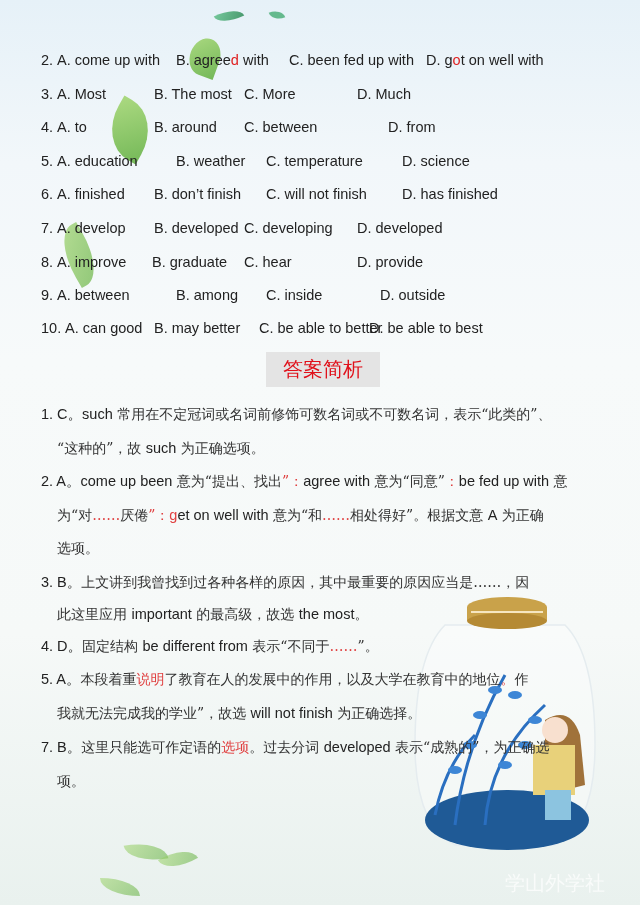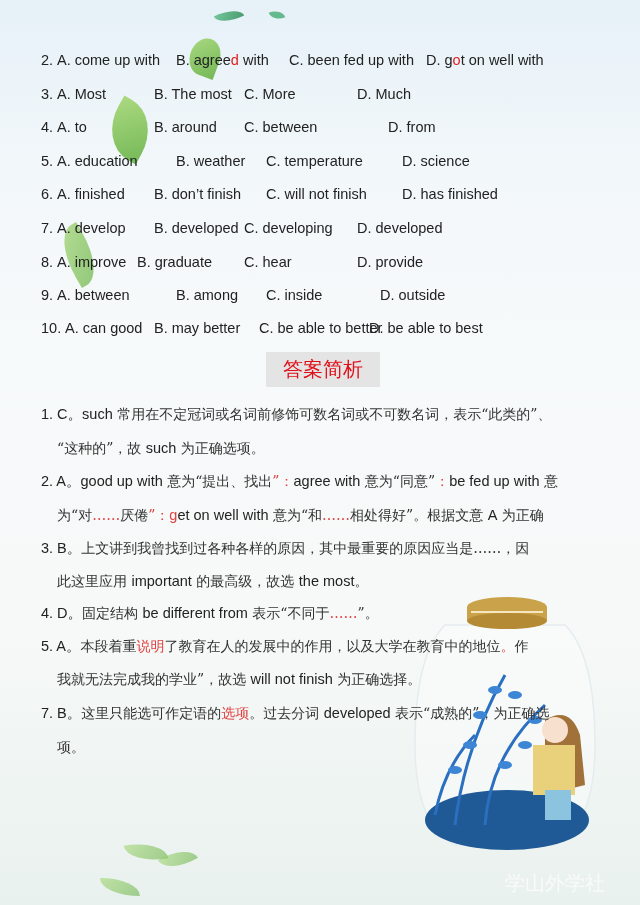--- a/index.html
+++ b/index.html
@@ -108,21 +108,21 @@
   <div class="q-row" style="top:220px;">
     <span style="left:0;">7.</span>
     <span style="left:16px;">A. develop</span>
     <span style="left:113px;text-align:right;">B. developed</span>
     <span style="left:203px;">C. developing</span>
     <span style="left:316px;">D. developed</span>
   </div>
   <div class="q-row" style="top:254px;">
     <span style="left:0;">8.</span>
     <span style="left:16px;">A. improve</span>
-    <span style="left:96px;">B. graduate</span>
+    <span style="left:111px;">B. graduate</span>
     <span style="left:203px;">C. hear</span>
     <span style="left:316px;">D. provide</span>
   </div>
   <div class="q-row" style="top:287px;">
     <span style="left:0;">9.</span>
     <span style="left:16px;">A. between</span>
     <span style="left:135px;">B. among</span>
     <span style="left:225px;">C. inside</span>
     <span style="left:339px;">D. outside</span>
   </div>
@@ -138,25 +138,26 @@
 <div class="title-box">答案简析</div>
 
 <div class="ans" style="top:398px;">
   <div class="ln">
     <span>1. C。</span><span>such</span><span class="zh"> 常用在不定冠词或名词前修饰可数名词或不可数名词，表示“此类的”、</span>
   </div>
   <div class="ln ind">
     <span class="zh">“这种的”，故 </span><span>such</span><span class="zh"> 为正确选项。</span>
   </div>
   <div class="ln">
-    <span>2. A。</span><span>good up with</span><span class="zh"> 意为“提出、找出</span><span class="zh pink">”：</span><span>agree with</span><span class="zh"> 意为“同意”</span><span class="zh pink">：</span><span>be fed up with</span><span class="zh"> 意</span>
+    <span>2. A。</span><span>come up been</span><span class="zh"> 意为“提出、找出</span><span class="zh pink">”：</span><span>agree with</span><span class="zh"> 意为“同意”</span><span class="zh pink">：</span><span>be fed up with</span><span class="zh"> 意</span>
   </div>
   <div class="ln ind">
     <span class="zh">为“对</span><span class="zh pink">……</span><span class="zh">厌倦</span><span class="zh pink">”：</span><span class="pink">g</span><span>et on well with</span><span class="zh"> 意为“和</span><span class="zh pink">……</span><span class="zh">相处得好”。根据文意 </span><span>A</span><span class="zh"> 为正确</span>
   </div>
+  <div class="ln ind"><span class="zh">选项。</span></div>
   <div class="ln">
     <span>3. B。</span><span class="zh">上文讲到我曾找到过各种各样的原因，其中最重要的原因应当是……，因</span>
   </div>
   <div class="ln ind" style="line-height:30px;">
     <span class="zh">此这里应用 </span><span>important</span><span class="zh"> 的最高级，故选 </span><span>the most</span><span class="zh">。</span>
   </div>
   <div class="ln" style="line-height:34px;">
     <span>4. D。</span><span class="zh">固定结构 </span><span>be different from</span><span class="zh">  表示“不同于</span><span class="zh pink">……</span><span class="zh">”。</span>
   </div>
   <div class="ln">

